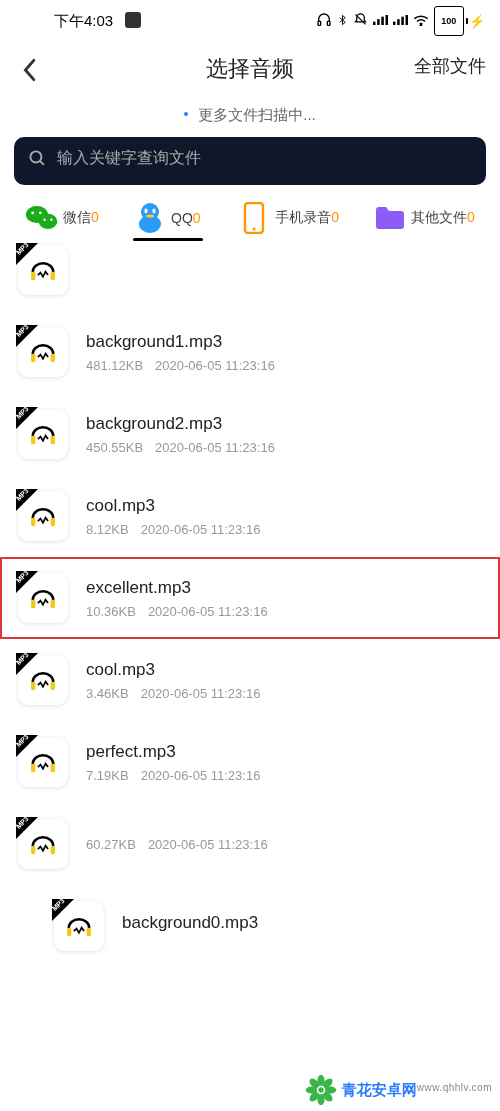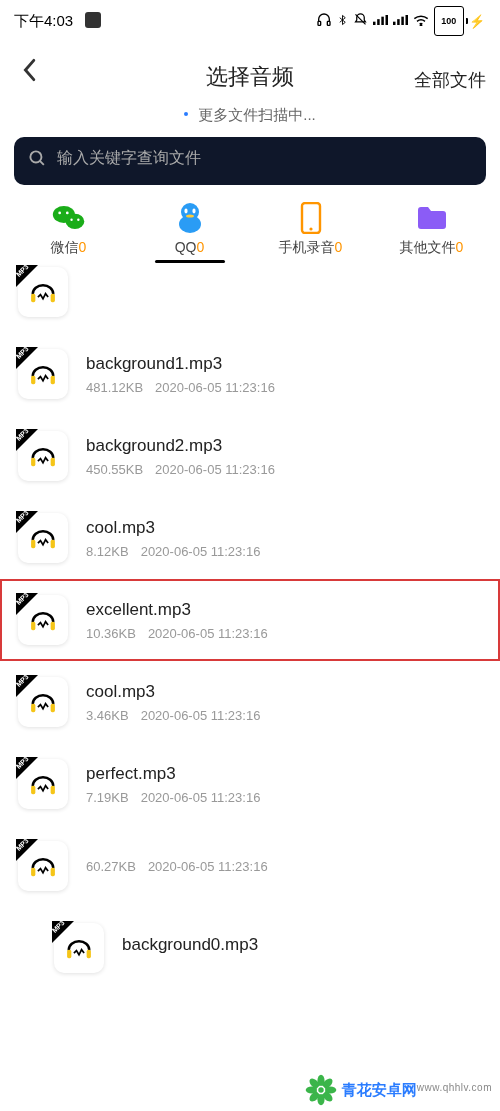--- a/index.html
+++ b/index.html
@@ -1,41 +1,41 @@
 <!DOCTYPE html>
 <html><head>
   <meta charset="utf-8">
   <style>
     * { margin: 0; padding: 0; box-sizing: border-box; font-family: -apple-system, "PingFang SC", "Microsoft YaHei", sans-serif; }
     body { width: 500px; height: 1111px; background: #fff; position: relative; overflow: hidden; }
 
     .status-bar { display: flex; justify-content: space-between; align-items: center; padding: 6px 14px 4px; font-size: 15px; font-weight: 500; }
-    .status-left { display: flex; align-items: flex-start; gap: 12px; }
+    .status-left { display: flex; align-items: flex-start; gap: 12px; margin-left: 40px; }
     .status-right { display: flex; align-items: center; gap: 5px; font-size: 13px; }
     .app-badge { width: 16px; height: 16px; background:#333; border-radius:3px; display:inline-block; }
     .battery { display:flex; align-items:center; gap:2px; }
     .battery-outline { width:28px; height:13px; border:1px solid #000; border-radius:3px; position:relative; display:flex; align-items:center; justify-content:flex-start; padding:14px;}
     .battery-fill { width:100%; height:100%; background:#3cc85a; border-radius:1px; display:flex; align-items:center; justify-content:center; font-size:9px; font-weight:600; color:#000;}
     .battery-cap { width:2px; height:6px; background:#000; border-radius:0 1px 1px 0;}
 
-    .header { display:flex; align-items:flex-end; padding: 14px 14px 10px; position:relative; }
+    .header { display:flex; align-items:flex-start; padding: 14px 14px 10px; position:relative; }
     .back-btn { font-size:24px; color:#333; padding:4px 6px; cursor:pointer; }
     .header-title { position:absolute; left:50%; transform:translateX(-50%); font-size:22px; font-weight:500; color:#222; }
     .header-right { margin-left:auto; font-size:18px; color:#222; }
 
     .scanning { text-align:center; font-size:15px; color:#666; padding:4px 0 12px; }
     .scanning::before { content:''; display:inline-block; width:4px; height:4px; border-radius:50%; background:#2a7cff; margin-right:10px; vertical-align:4px;}
 
     .search-box { margin: 0 14px 16px; background:#0f172a; border-radius:10px; display:flex; align-items:flex-start; padding:12px 14px; gap:10px; }
     .search-icon { color:#aaa; font-size:18px; }
     .search-input { border:none; background:transparent; outline:none; font-size:16px; color:#888; flex:1; }
     .search-input::placeholder { color:#aaa; }
 
     .tabs { display:flex; justify-content:space-around; padding:0 8px 10px; }
-    .tab { display:flex; flex-direction:column; align-items:center; gap:4px; cursor:pointer; min-width:70px; }
+    .tab { display:flex; flex-direction:row; align-items:center; gap:4px; cursor:pointer; min-width:70px; }
     .tab-icon { width:34px; height:34px; display:flex; align-items:center; justify-content:center; }
     .tab-label { font-size:14px; color:#444; }
     .tab-count { color:#ff9500; }
     .tab.active { position:relative; }
     .tab.active::after { content:''; position:absolute; bottom:-6px; left:50%; transform:translateX(-50%); width:70px; height:3px; background:#000; border-radius:2px;}
 
     .list { }
     .file-row { display:flex; align-items:center; padding:16px 18px; gap:18px; cursor:pointer; background:#fff; position:relative; }
     .file-row.first-partial { padding-top:0; }
     .file-row.first-partial .file-name { visibility:hidden; }

